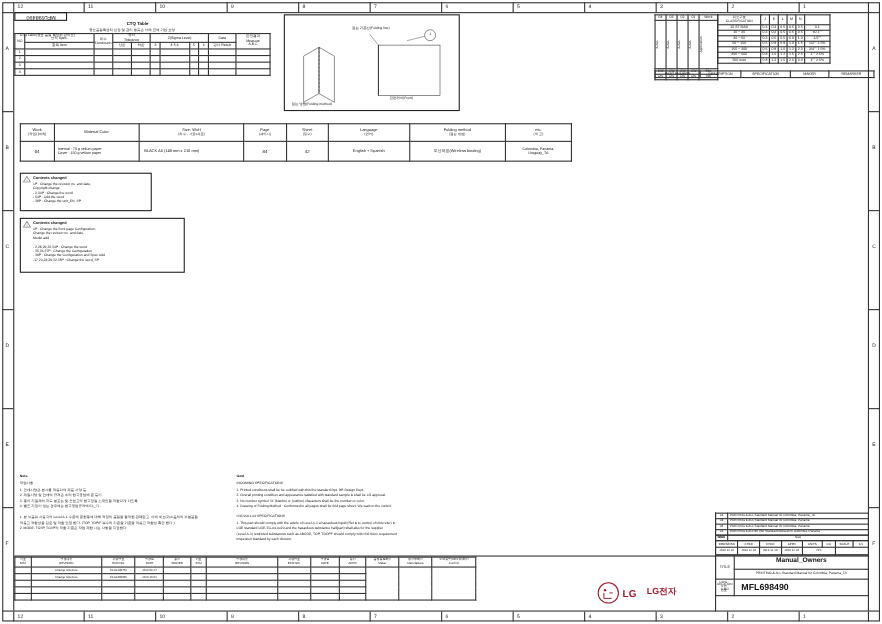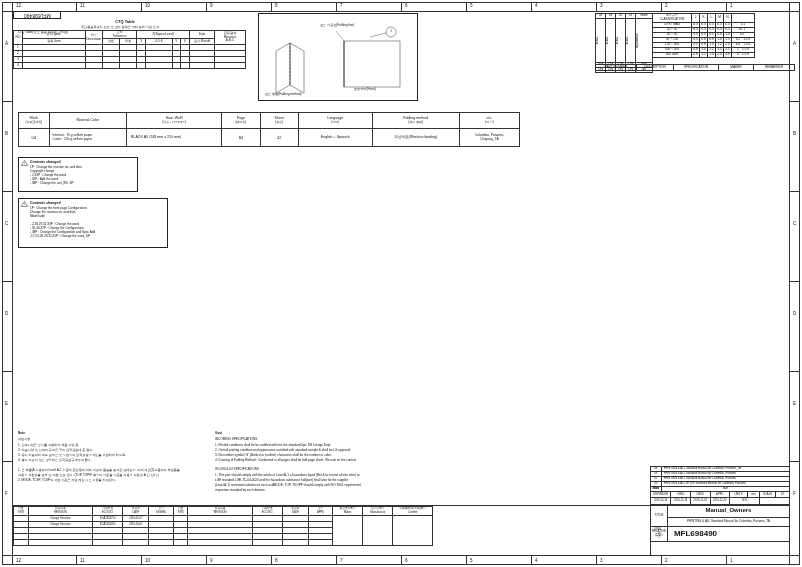--- a/index.html
+++ b/index.html
@@ -600,19 +600,29 @@
         <td style="font-size:8px;font-weight:bold;text-align:left;padding-left:6px;">MFL698490</td>
       </tr>
     </tbody>
       </table>
 
     <div class="abs t3 ctr" style="left:0px;top:60px;width:16px;height:15px;">
       <span style="font-size:2.8px;line-height:3.4px;">DWG.<br>도면<br>번호</span>
     </div>
   </div>
 
+  <div class="abs" style="left:540px;top:528px;width:105px;height:22px;">
+    <svg width="105" height="22" viewBox="0 0 105 22">
+      <circle cx="13" cy="11" r="9.2" fill="none" stroke="#9b1b30" stroke-width="1"></circle>
+      <circle cx="10" cy="8.5" r="1.1" fill="#9b1b30"></circle>
+      <path d="M9 11 v5 h7" fill="none" stroke="#9b1b30" stroke-width="0.9"></path>
+      <path d="M17 11 h-3" fill="none" stroke="#9b1b30" stroke-width="0.9"></path>
+      <text x="26" y="15" font-size="9" font-family="Liberation Sans, sans-serif" fill="#9b1b30" font-weight="bold">LG</text>
+    </svg>
+    <div class="abs" style="left:48px;top:4px;font-size:8px;font-weight:bold;color:#9b1b30;">LG전자</div>
+  </div>
 
   <div class="abs" style="left:650px;top:466px;width:0.6px;height:90px;background:#333;"></div>
   <div class="abs" style="left:13px;top:505px;width:777px;height:0.6px;background:#333;"></div>
 
   <div class="abs t3" style="left:652px;top:487px;">Work</div>
 
 </div>
 
 </body></html>

